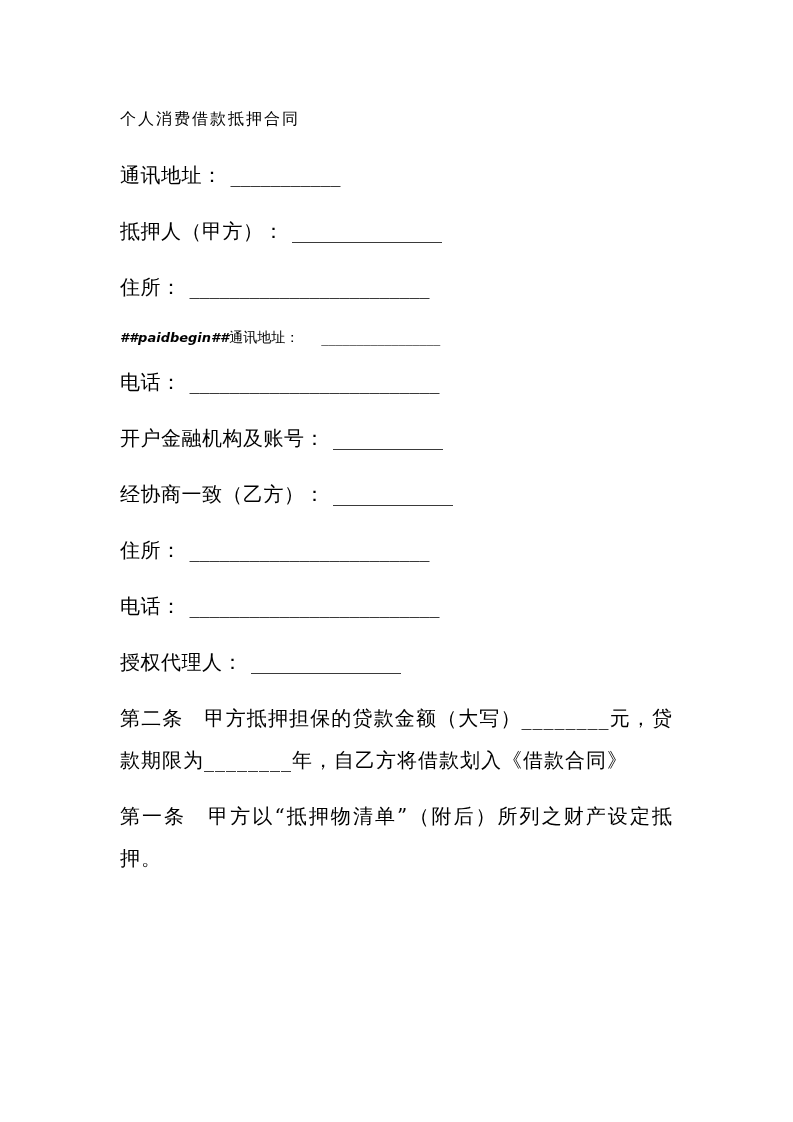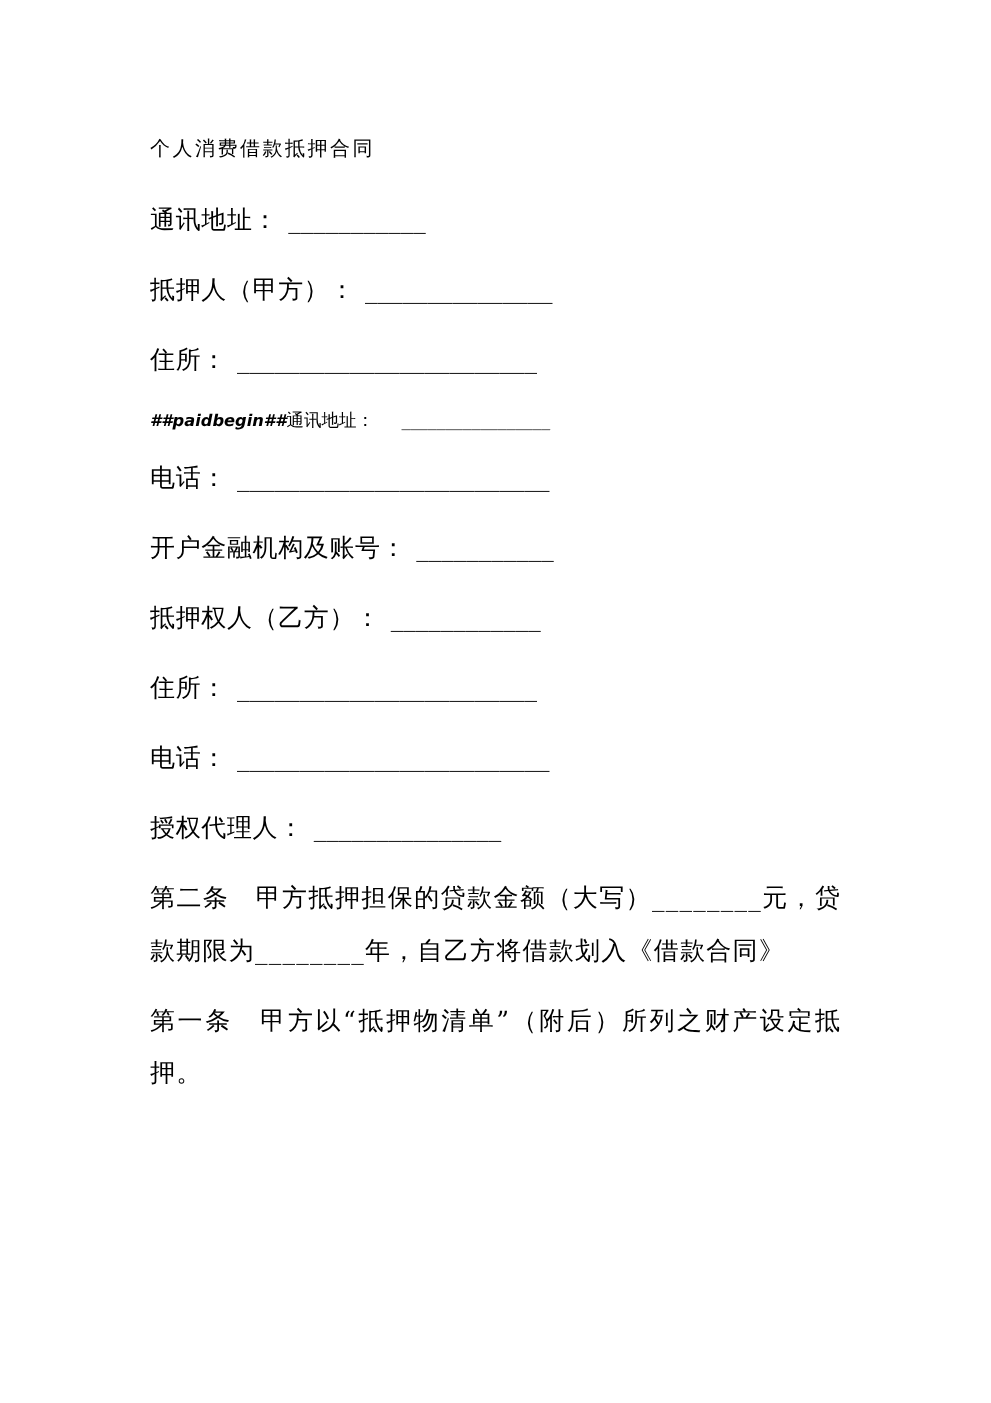--- a/index.html
+++ b/index.html
@@ -85,21 +85,21 @@
 
   <p class="field">
     <span>电话：</span><span class="blank">_________________________</span>
   </p>
 
   <p class="field">
     <span>开户金融机构及账号：</span><span class="blank">___________</span>
   </p>
 
   <p class="field">
-    <span>抵押权人（乙方）：</span><span class="blank">____________</span>
+    <span>经协商一致（乙方）：</span><span class="blank">____________</span>
   </p>
 
   <p class="field">
     <span>住所：</span><span class="blank">________________________</span>
   </p>
 
   <p class="field">
     <span>电话：</span><span class="blank">_________________________</span>
   </p>
 

